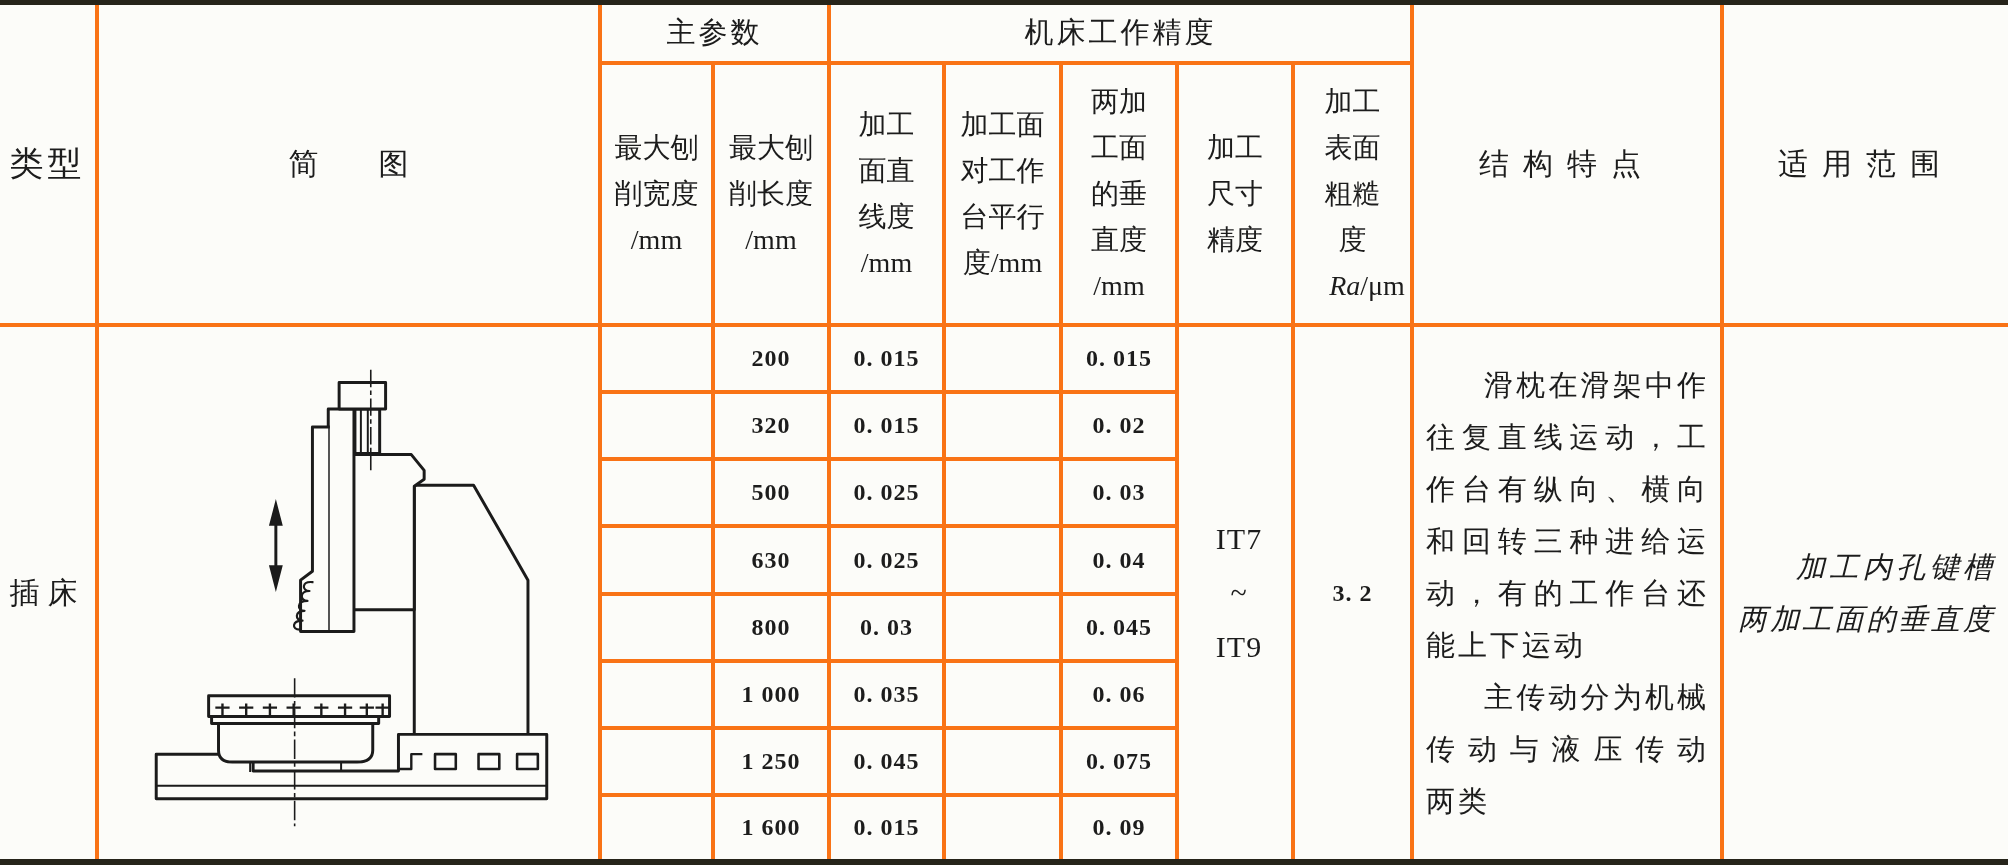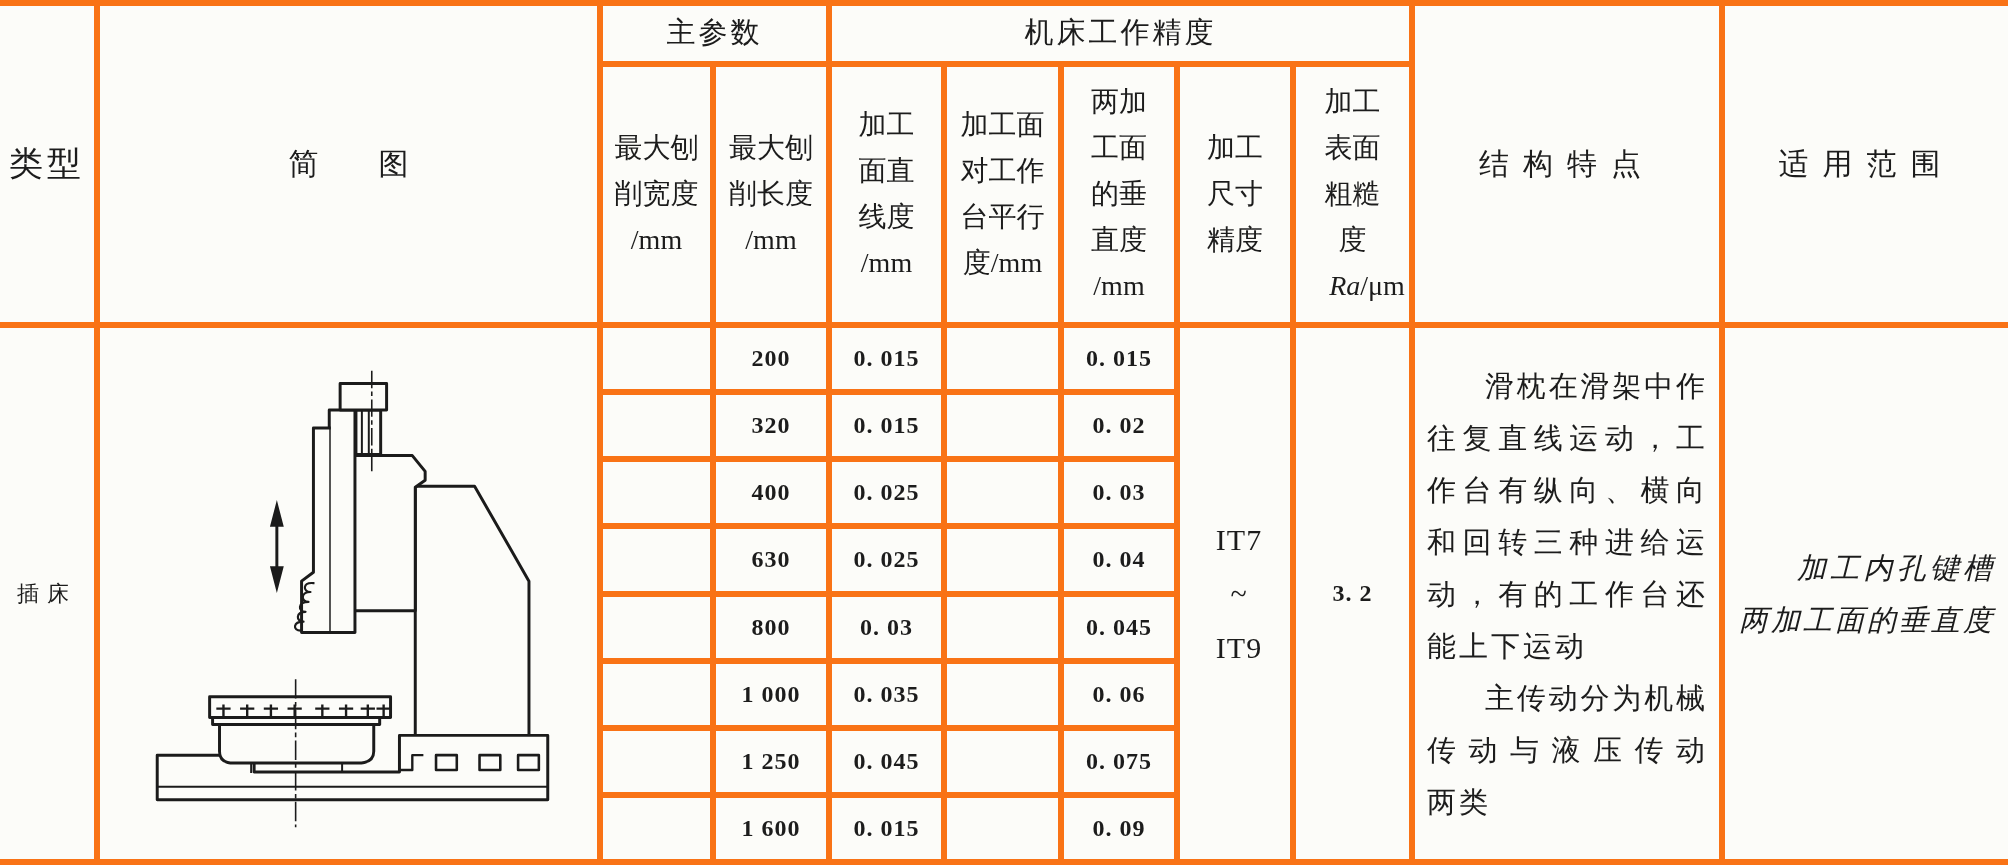--- a/index.html
+++ b/index.html
@@ -8,37 +8,37 @@
     background:#fcfcf9;color:#1c1c1c;
     font-family:"Liberation Serif","DejaVu Serif",serif;
   }
   table.spec{
     border-collapse:collapse;table-layout:fixed;
     width:2008px;height:865px;
     border-top:5px solid #26241a;
     border-bottom:6px solid #26241a;
   }
   td{
-    border:6px solid #f97316;
+    border:4px solid #f97316;
     text-align:center;vertical-align:middle;
     padding:0;overflow:hidden;
   }
   td.noside-l{border-left:none;}
   td.noside-r{border-right:none;}
   .gh{font-size:29px;letter-spacing:3px;}
   .hb{margin:0 auto;white-space:pre-line;font-size:28px;line-height:46px;}
   .w88{width:90px;} .w60{width:62px;} .w92{width:92px;}
   .ra{margin-left:29px;}
   .unitline{font-size:28px;line-height:46px;}
   .widehead{font-size:30px;letter-spacing:14px;}
   .typehead{font-size:34px;letter-spacing:4px;}
   .diaghead{font-size:30px;}
   .num{font-size:24px;letter-spacing:1px;font-weight:bold;}
   .itcell{font-size:30px;white-space:pre-line;line-height:1.8;letter-spacing:1px;margin-left:8px;}
-  .typeval{font-size:22px;letter-spacing:8px;text-align:center;}
+  .typeval{font-size:30px;letter-spacing:8px;text-align:center;}
   .txt{padding:12px 12px;font-size:29px;}
   .txt .tline{line-height:52px;text-align:justify;text-align-last:justify;letter-spacing:2px;}
   .txt .tline.plain{text-align:left;text-align-last:left;letter-spacing:3px;}
   .txt .tline.ind{text-indent:58px;}
   .apptxt{padding:4px 14px;font-style:italic;}
   .diagcell{vertical-align:middle;}
   svg.diagram{display:block;margin:0 auto;}
 </style>
 </head>
 <body>
@@ -186,21 +186,21 @@
 
   <tr style="height:66px">
     <td><span class="num"></span></td>
     <td><span class="num">320</span></td>
     <td><span class="num">0. 015</span></td>
     <td><span class="num"></span></td>
     <td><span class="num">0. 02</span></td>
   </tr>
   <tr style="height:66px">
     <td><span class="num"></span></td>
-    <td><span class="num">400</span></td>
+    <td><span class="num">500</span></td>
     <td><span class="num">0. 025</span></td>
     <td><span class="num"></span></td>
     <td><span class="num">0. 03</span></td>
   </tr>
   <tr style="height:66px">
     <td><span class="num"></span></td>
     <td><span class="num">630</span></td>
     <td><span class="num">0. 025</span></td>
     <td><span class="num"></span></td>
     <td><span class="num">0. 04</span></td>

